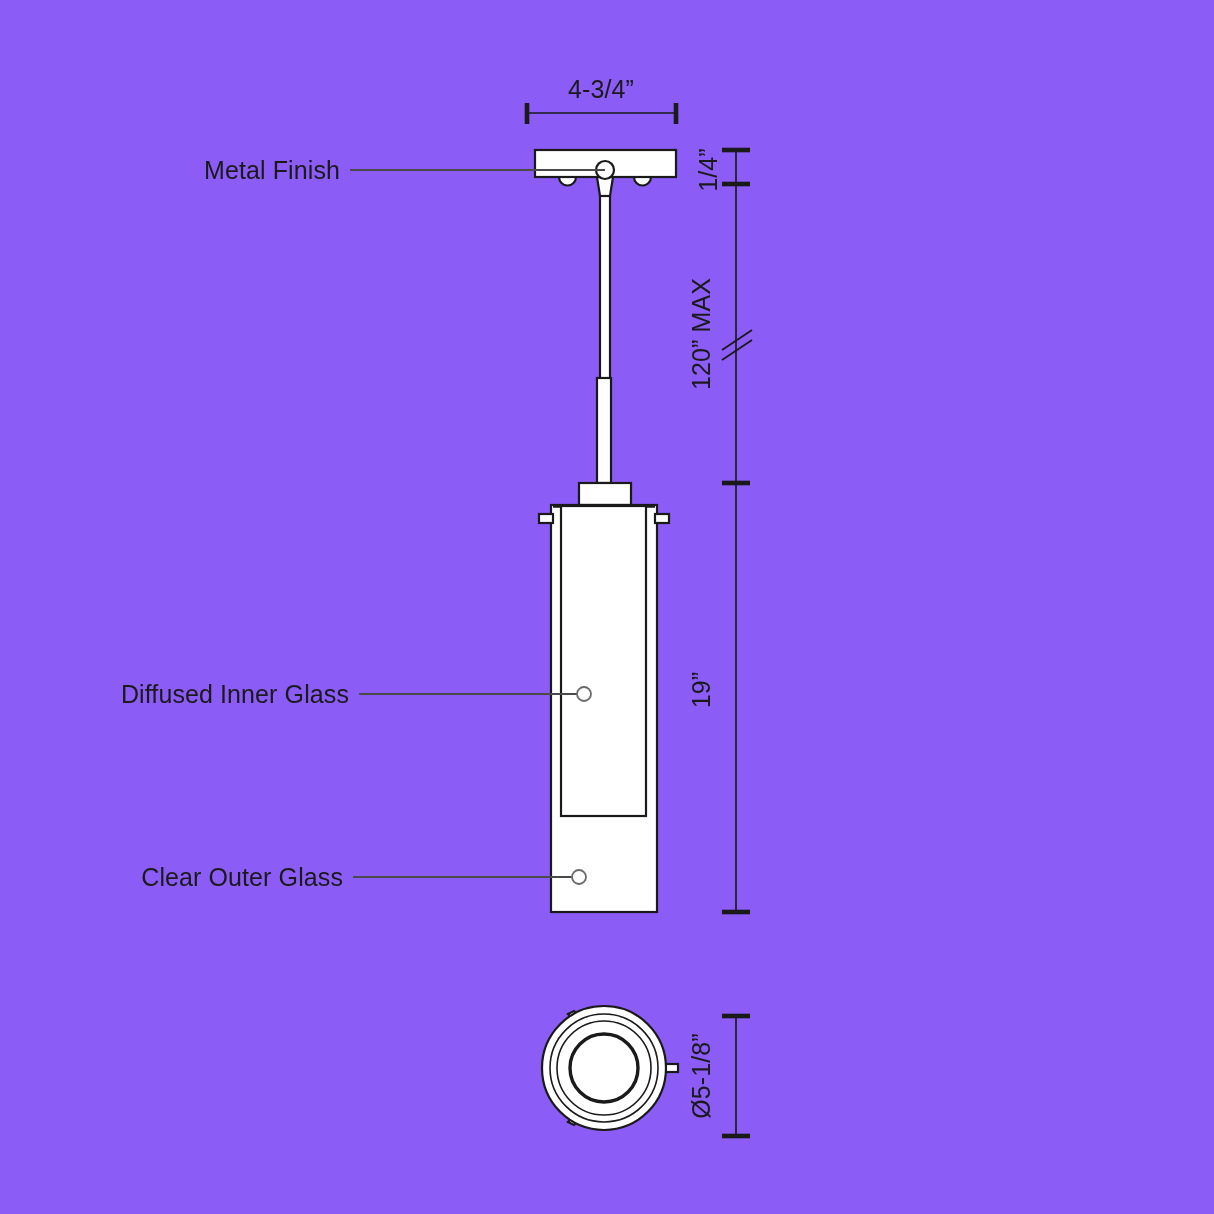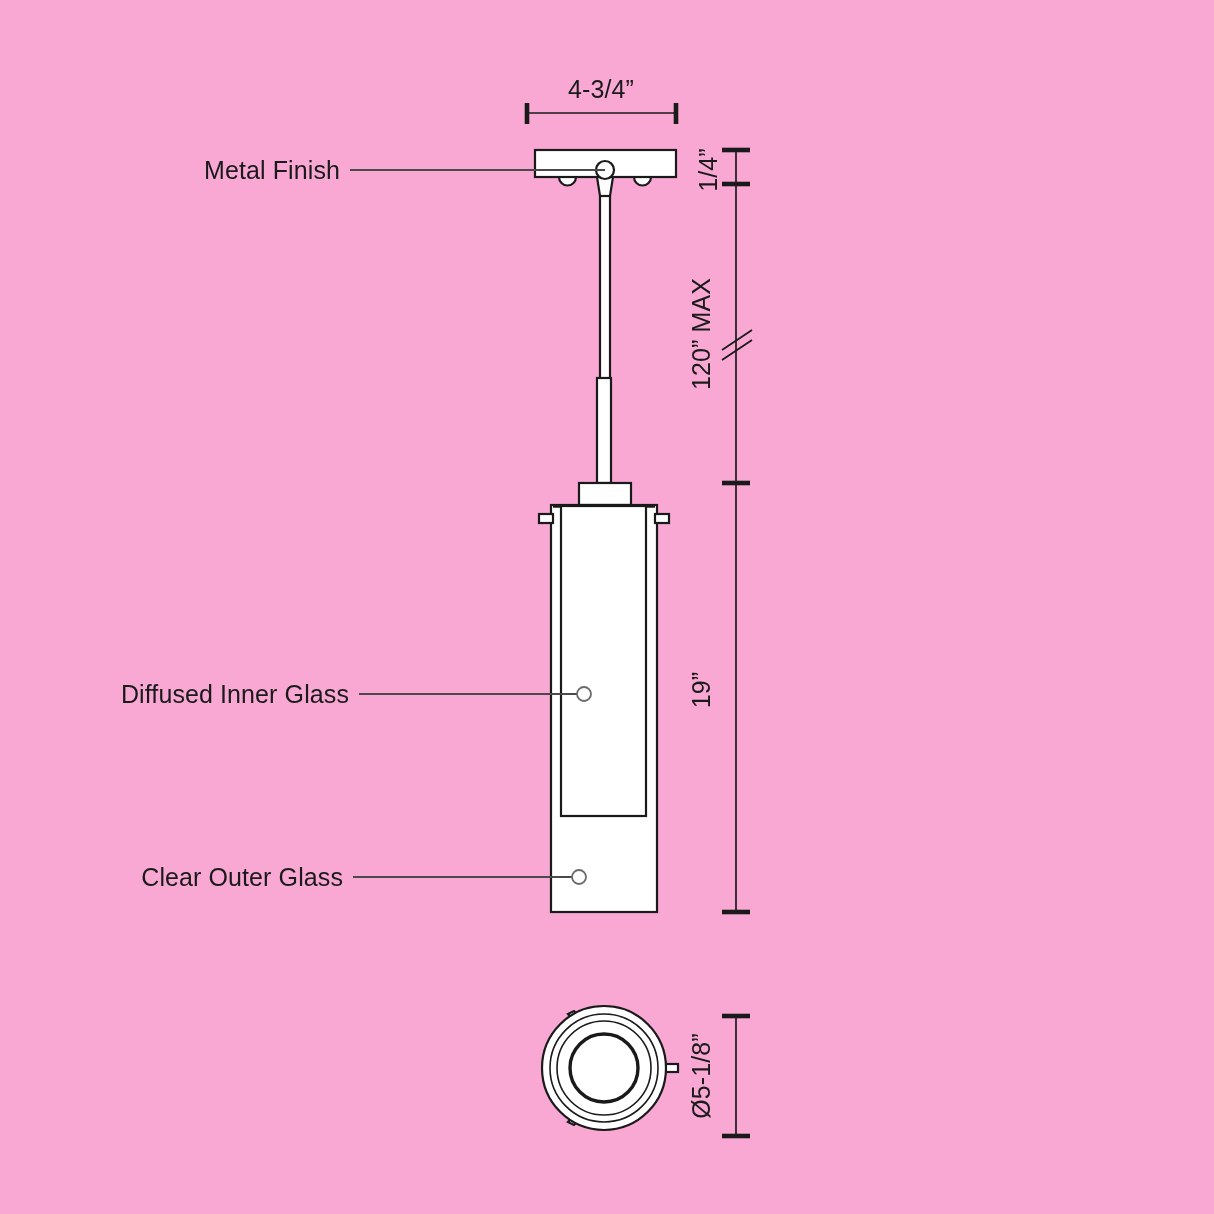--- a/index.html
+++ b/index.html
@@ -8,21 +8,21 @@
     background: #ffffff;
   }
   body {
     font-family: "Liberation Sans", sans-serif;
     color: #1a1a1a;
   }
   #drawing-root {
     position: relative;
     width: 1214px;
     height: 1214px;
-    background: #f9a8d4;
+    background: #8b5cf6;
     overflow: hidden;
   }
   #drawing-svg {
     position: absolute;
     left: 0;
     top: 0;
     width: 1214px;
     height: 1214px;
   }
   .lbl {

